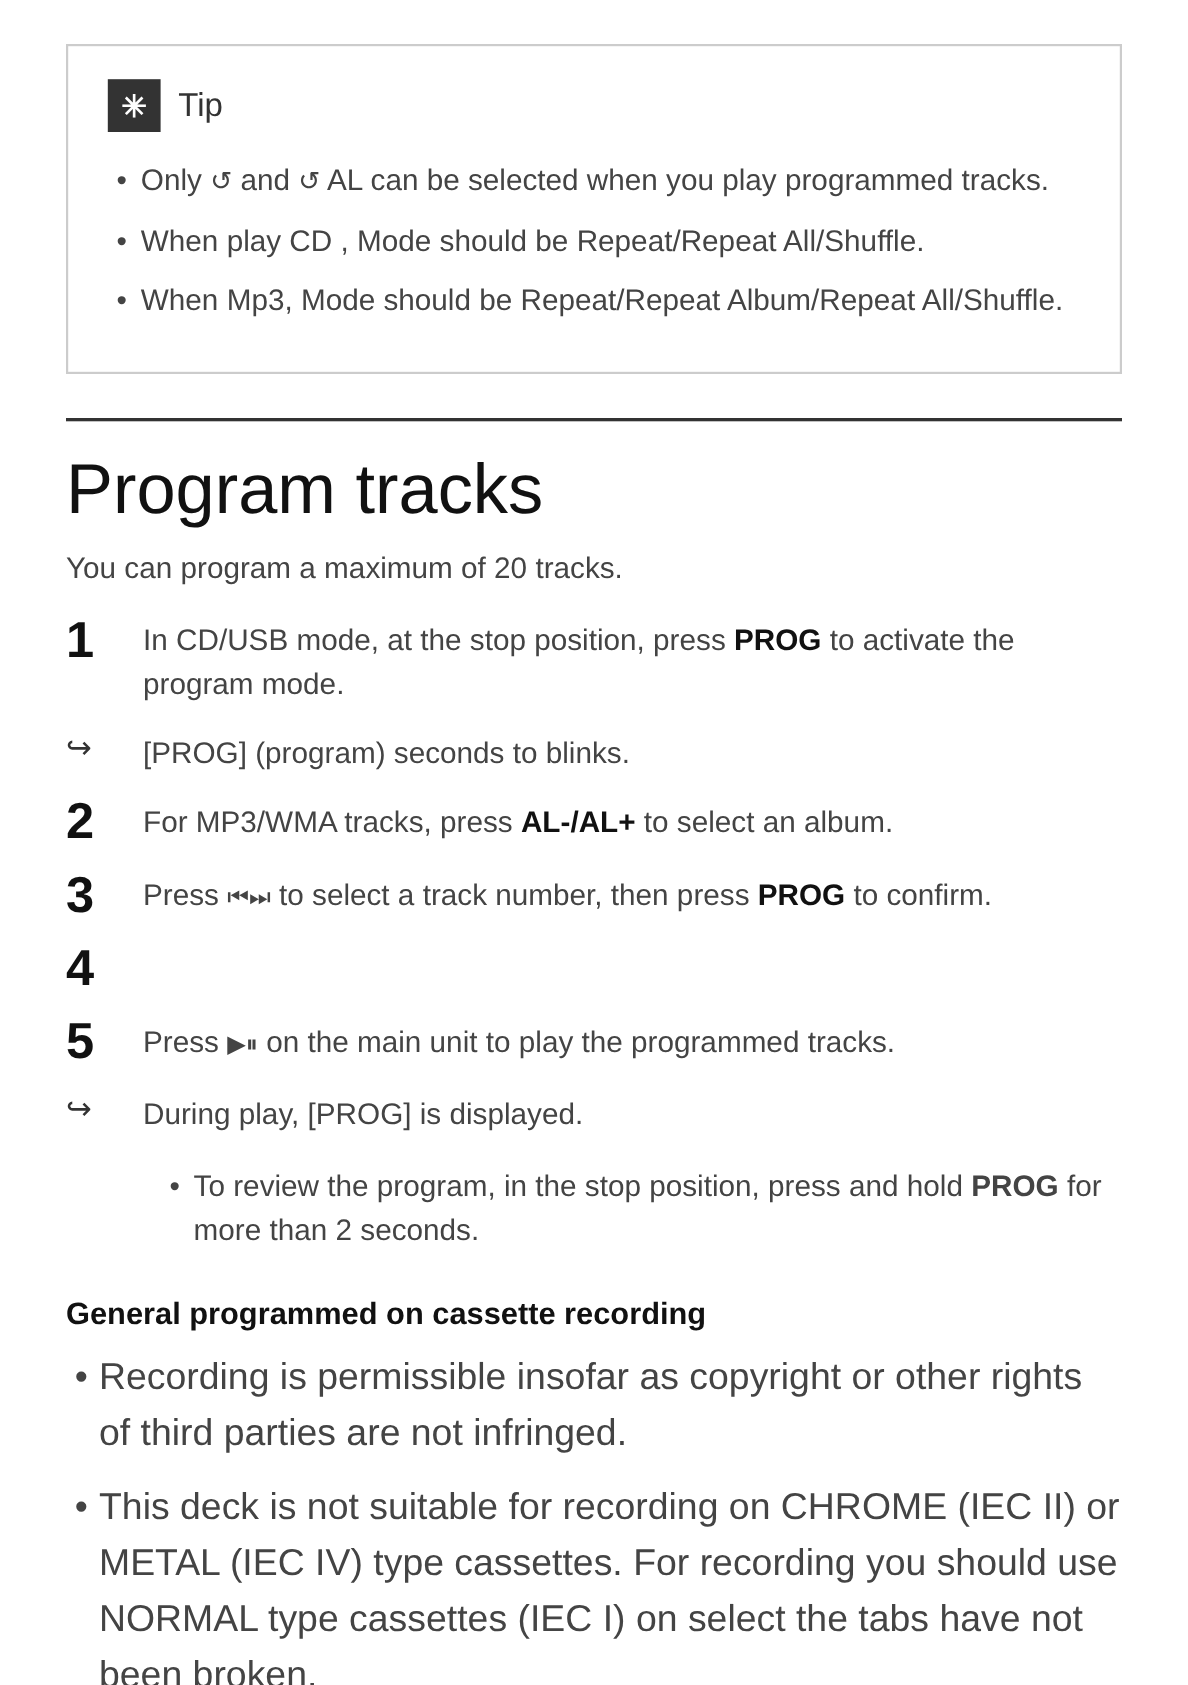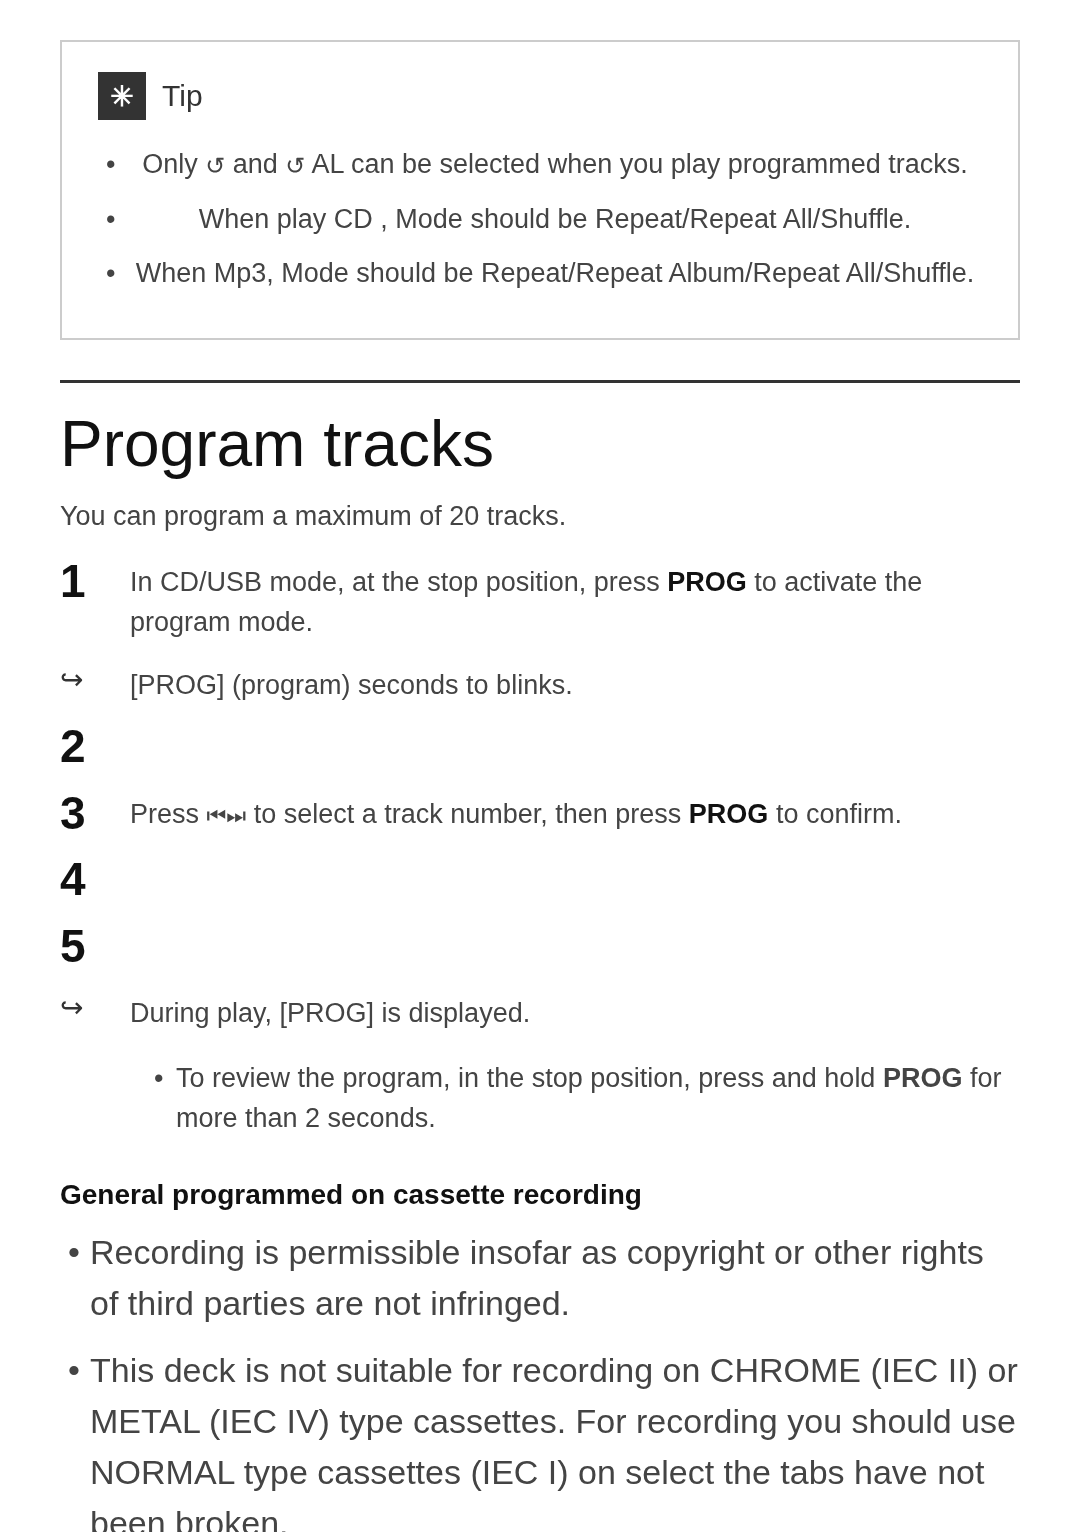--- a/index.html
+++ b/index.html
@@ -45,21 +45,20 @@
     }
 
     .tip-title {
       font-size: 30px;
       color: #333333;
     }
 
     .tip-list {
       list-style: none;
       padding: 0;
-      text-align: center;
     }
 
     .tip-list li {
       position: relative;
       padding-left: 30px;
       margin-bottom: 14px;
       line-height: 1.5;
       font-size: 27px;
       color: #444444;
     }
@@ -242,35 +241,41 @@
 
   <div class="step-row">
     <div class="step-arrow">↪</div>
     <div class="step-content">
       [PROG] (program) seconds to blinks.
     </div>
   </div>
 
   <div class="step-row">
     <div class="step-number">2</div>
+    <div class="step-content">
+      For MP3/WMA tracks, press <strong>AL-/AL+</strong> to select an album.
+    </div>
   </div>
 
   <div class="step-row">
     <div class="step-number">3</div>
     <div class="step-content">
       Press <span class="skip-icon">⏮⏭</span> to select a track number, then press <strong>PROG</strong> to confirm.
     </div>
   </div>
 
   <div class="step-row">
     <div class="step-number">4</div>
   </div>
 
   <div class="step-row">
     <div class="step-number">5</div>
+    <div class="step-content">
+      Press <span class="play-pause-icon">▶⏸</span> on the main unit to play the programmed tracks.
+    </div>
   </div>
 
   <div class="step-row">
     <div class="step-arrow">↪</div>
     <div class="step-content">
       During play, [PROG] is displayed.
     </div>
   </div>
 
   <div class="step-row">

